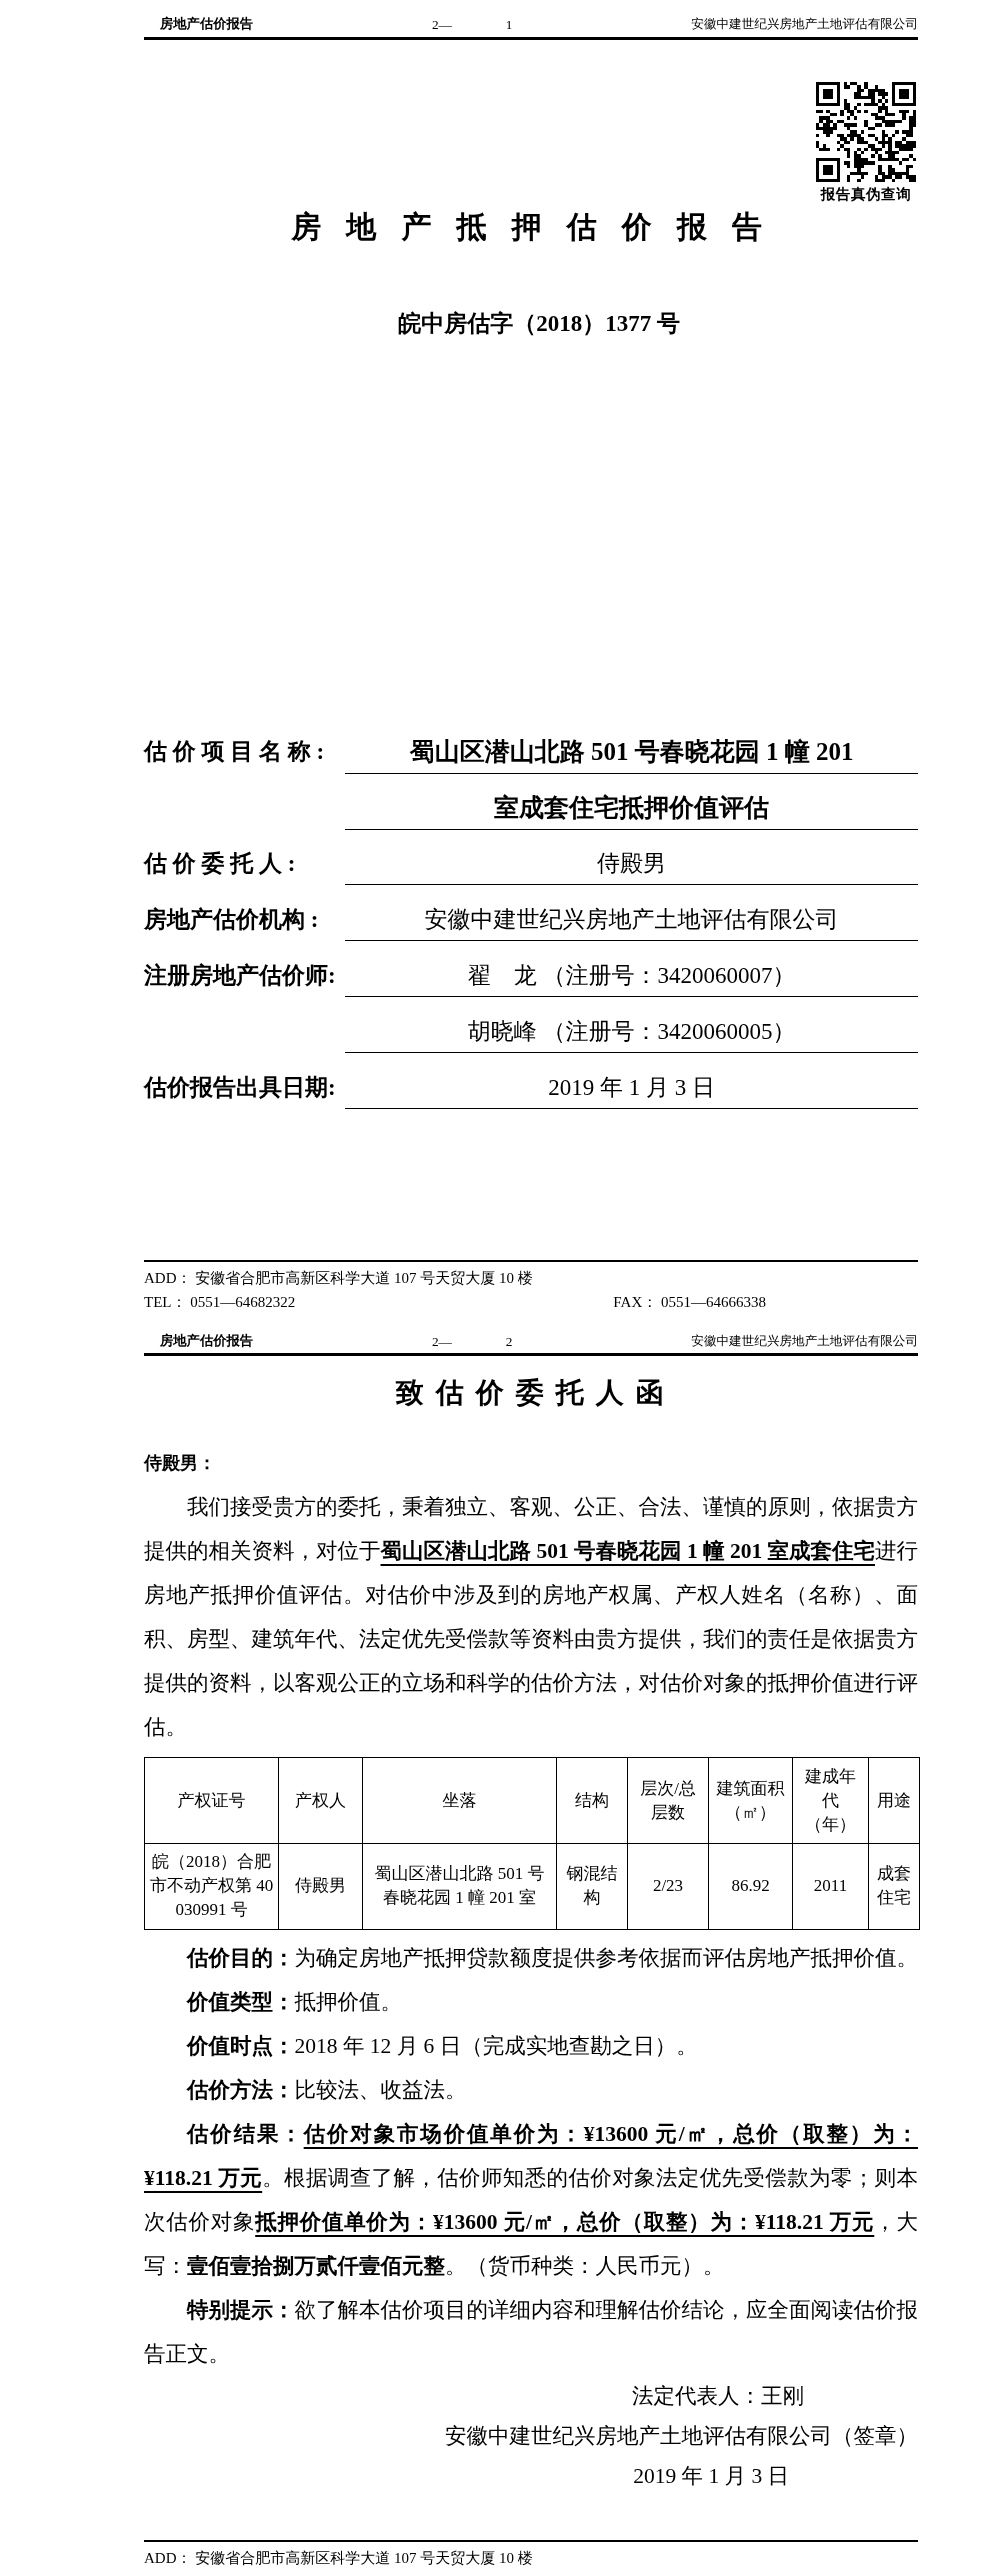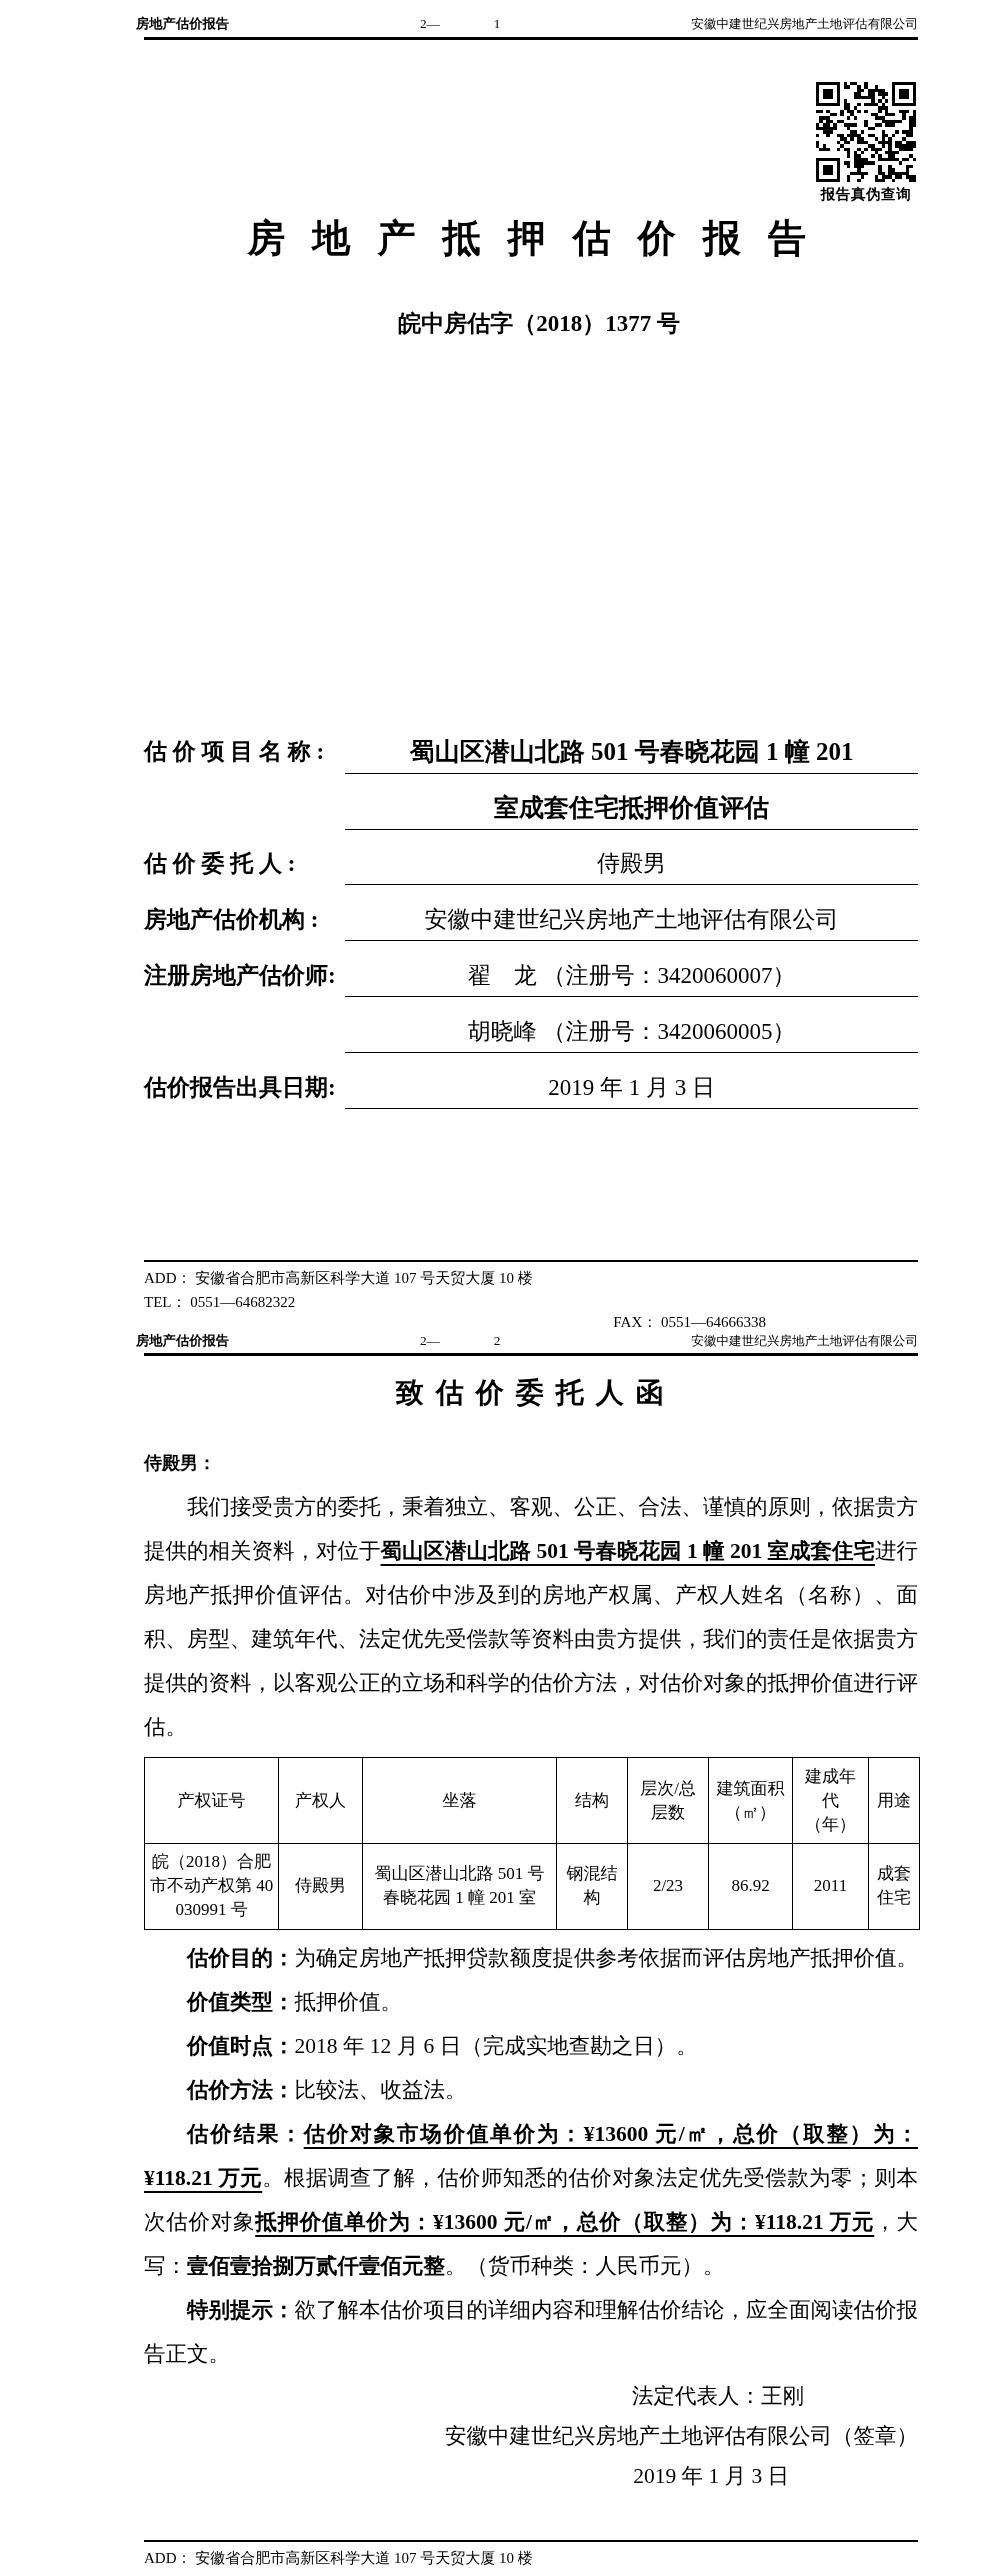--- a/index.html
+++ b/index.html
@@ -8,42 +8,42 @@
     width: 1002px; height: 2576px; overflow: hidden;
     font-family: "Liberation Serif", "DejaVu Serif", serif;
     color: #000;
   }
   .page { position: relative; width: 1002px; }
   .p1 { height: 1313px; }
   .p2 { height: 1263px; }
 
   
   .pg-header {
-    position: absolute; left: 136px; right: 84px;
-    display: flex; align-items: center; font-size: 13.3px;
+    position: absolute; left: 160px; right: 84px;
+    display: flex; align-items: flex-end; font-size: 13.3px;
   }
   .p1 .pg-header { top: 15px; }
   .p2 .pg-header { top: 19px; }
   .ph-left { font-weight: bold; }
   .ph-center { display: flex; gap: 54px; margin-left: auto; margin-right: auto; }
   .ph-right { font-size: 12.6px; }
   .pg-rule { position: absolute; left: 144px; right: 84px; height: 2.5px; background: #000; }
   .p1 .pg-rule { top: 37px; }
   .p2 .pg-rule { top: 40px; }
 
   
   .qr-block { position: absolute; top: 82px; right: 86px; width: 100px; text-align: center; }
   .qr-block svg { display: block; }
   .qr-caption { margin-top: 3.2px; font-size: 14.5px; font-weight: bold; letter-spacing: 0.6px; white-space: nowrap; }
 
   
   .cover-title {
     position: absolute; top: 207px; left: 144px; width: 774px;
-    text-align: center; font-size: 38px; font-weight: bold;
-    letter-spacing: 8.8px; white-space: pre; margin-top: 6px;
+    text-align: center; font-size: 30px; font-weight: bold;
+    letter-spacing: 8.8px; white-space: pre;
   }
   .doc-number {
     position: absolute; top: 308px; left: 152px; width: 774px;
     text-align: center; font-size: 23px; font-weight: bold;
   }
   .cover-form { position: absolute; top: 726px; left: 144px; width: 774px; }
   .form-row { display: flex; align-items: center; height: 56px; }
   .form-label { flex: 0 0 201px; font-size: 23px; font-weight: bold; white-space: pre; padding-bottom: 5px; }
   .form-value {
     flex: 1; border-bottom: 1.9px solid #000; text-align: center;
@@ -51,21 +51,21 @@
   }
   .form-row.vb .form-value { font-weight: bold; font-size: 25px; }
 
   
   .pg-footer { position: absolute; left: 144px; right: 84px; font-size: 15px; font-weight: normal; }
   .p1 .pg-footer { top: 1260px; }
   .p2 .pg-footer { top: 1227px; }
   .f-rule { height: 1.9px; background: #000; }
   .f-line1 { margin-top: 7.6px; }
   .f-line2 { display: flex; margin-top: 5px; }
-  .f-fax { margin-left: auto; margin-right: 152px; margin-top: 20px; }
+  .f-fax { margin-left: auto; margin-right: 152px; }
 
   
   .letter { position: absolute; top: 57px; left: 144px; width: 774px; }
   .letter-title {
     text-align: center; font-size: 28px; font-weight: bold;
     letter-spacing: 2.5px; white-space: pre; padding: 3.8px 0 0;
     margin-bottom: 17.7px; height: 53px;
   }
   .salutation { font-size: 18px; font-weight: bold; line-height: 44px; }
   .body-para { font-size: 21.5px; line-height: 44px; text-align: justify; }

